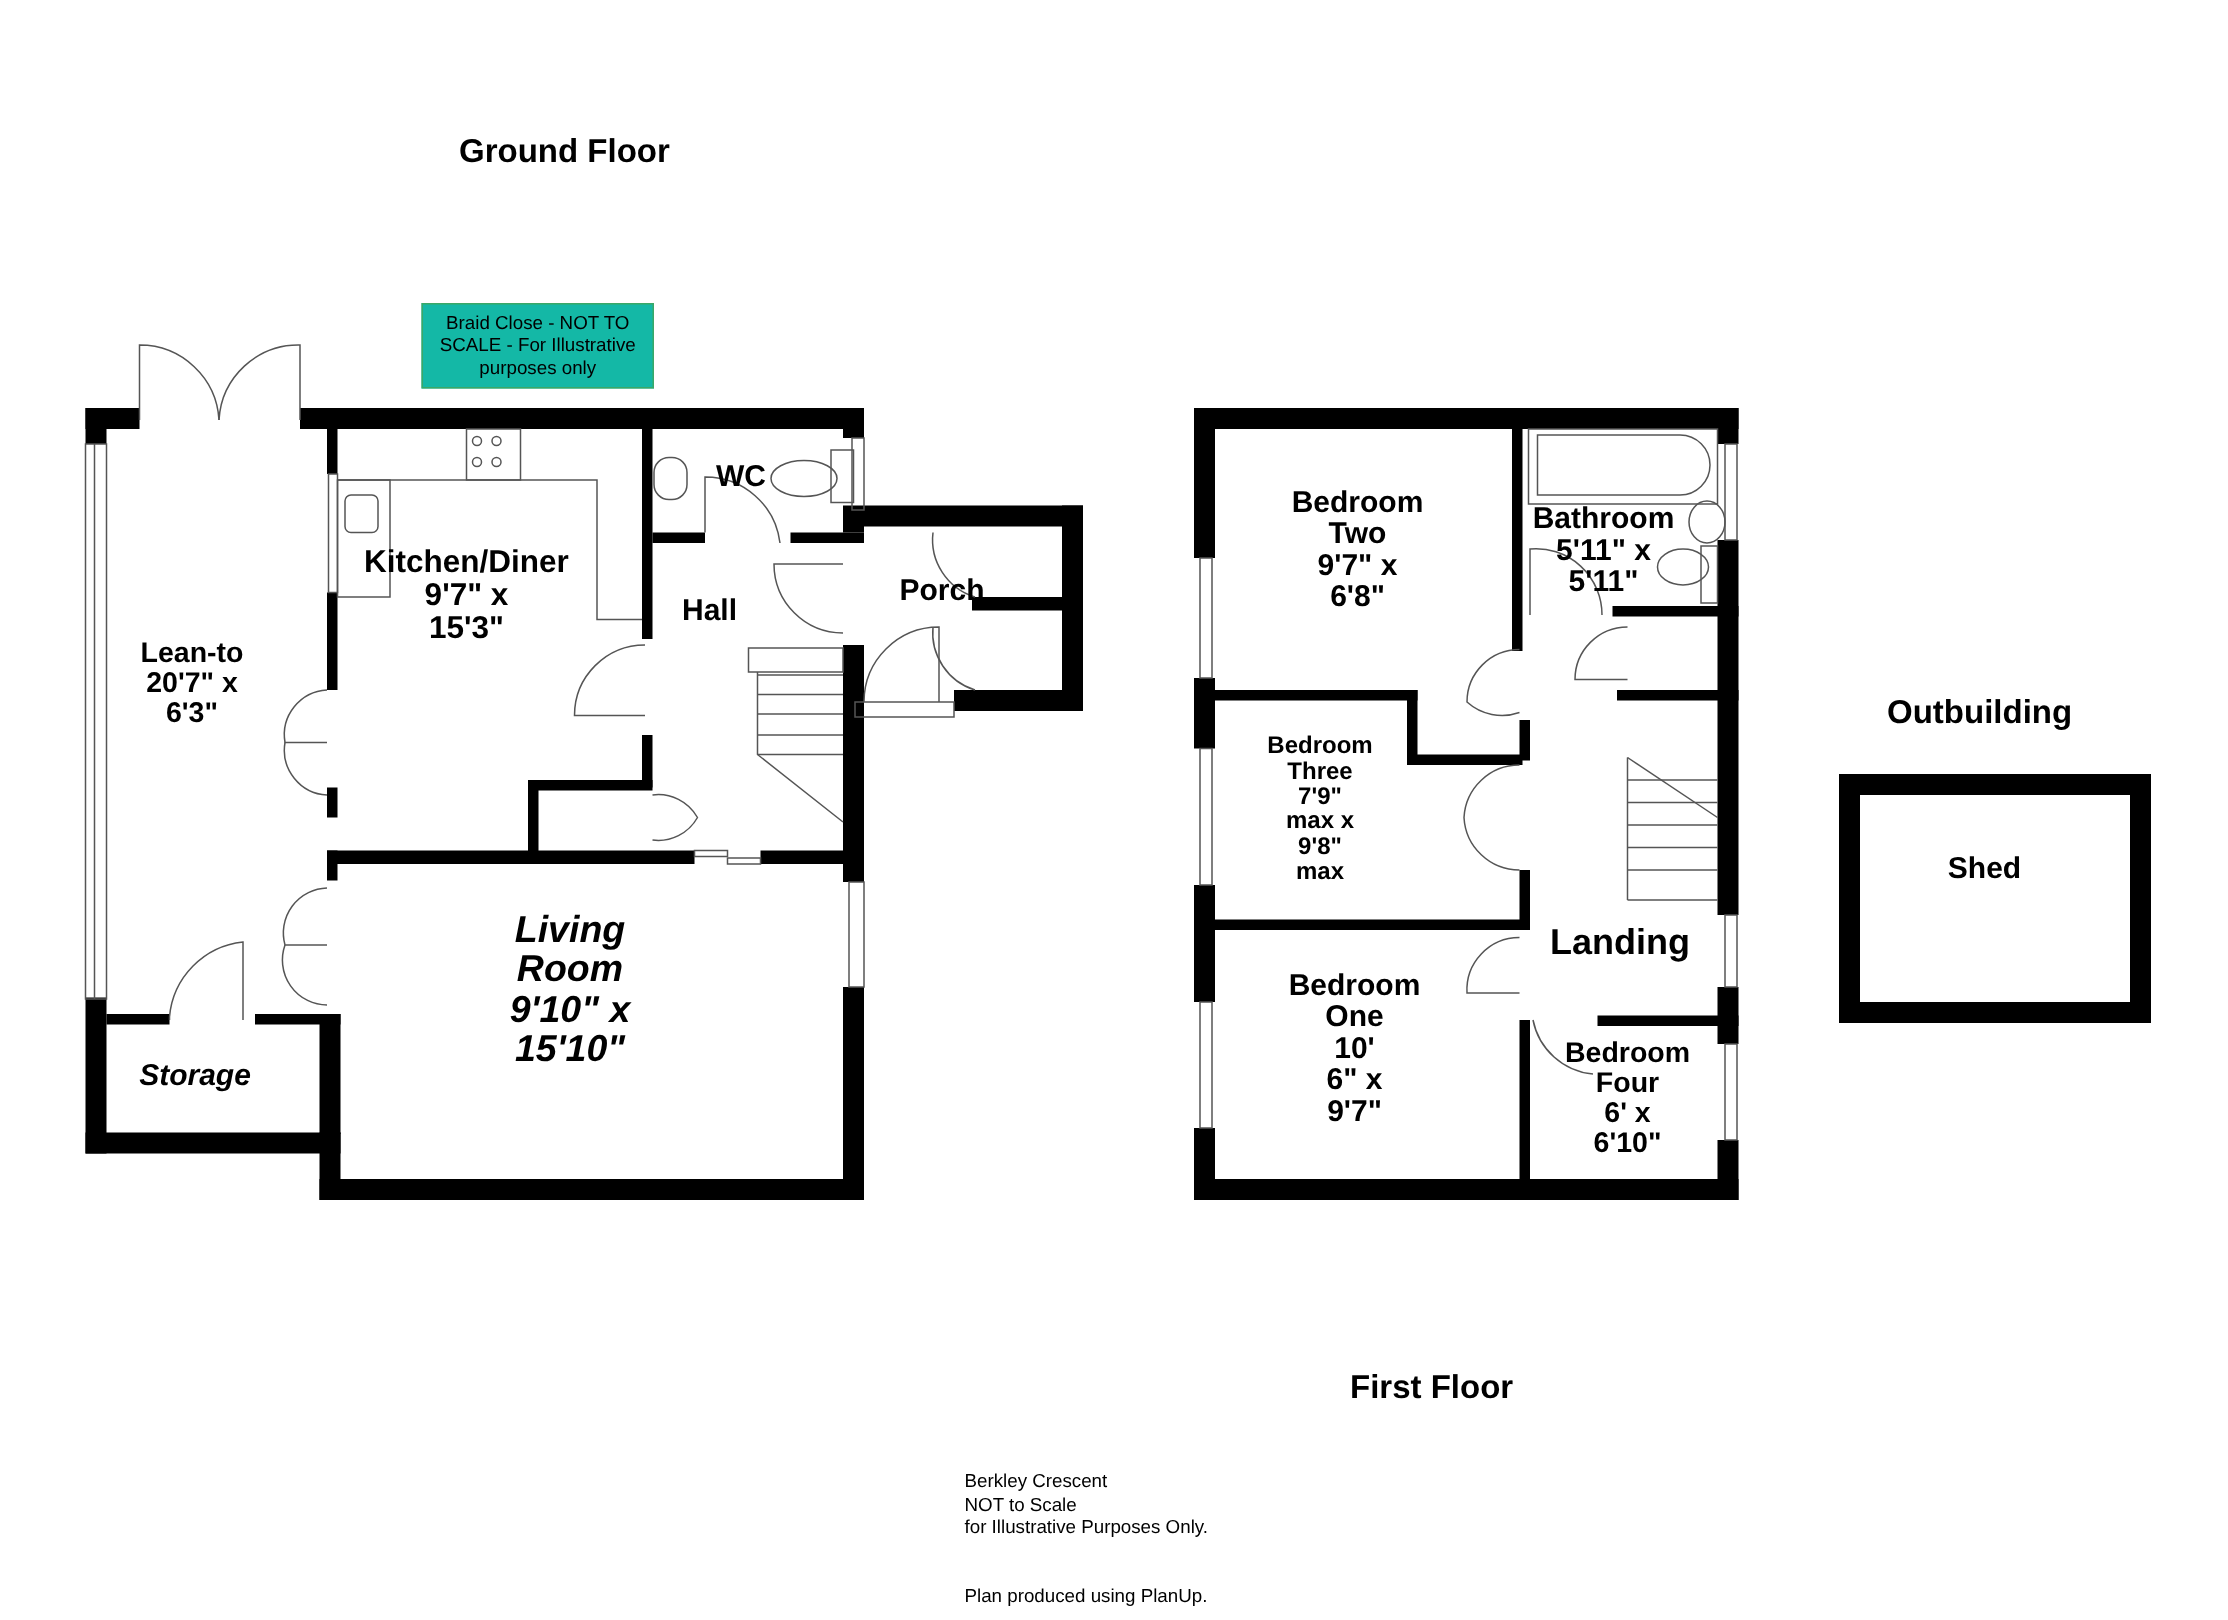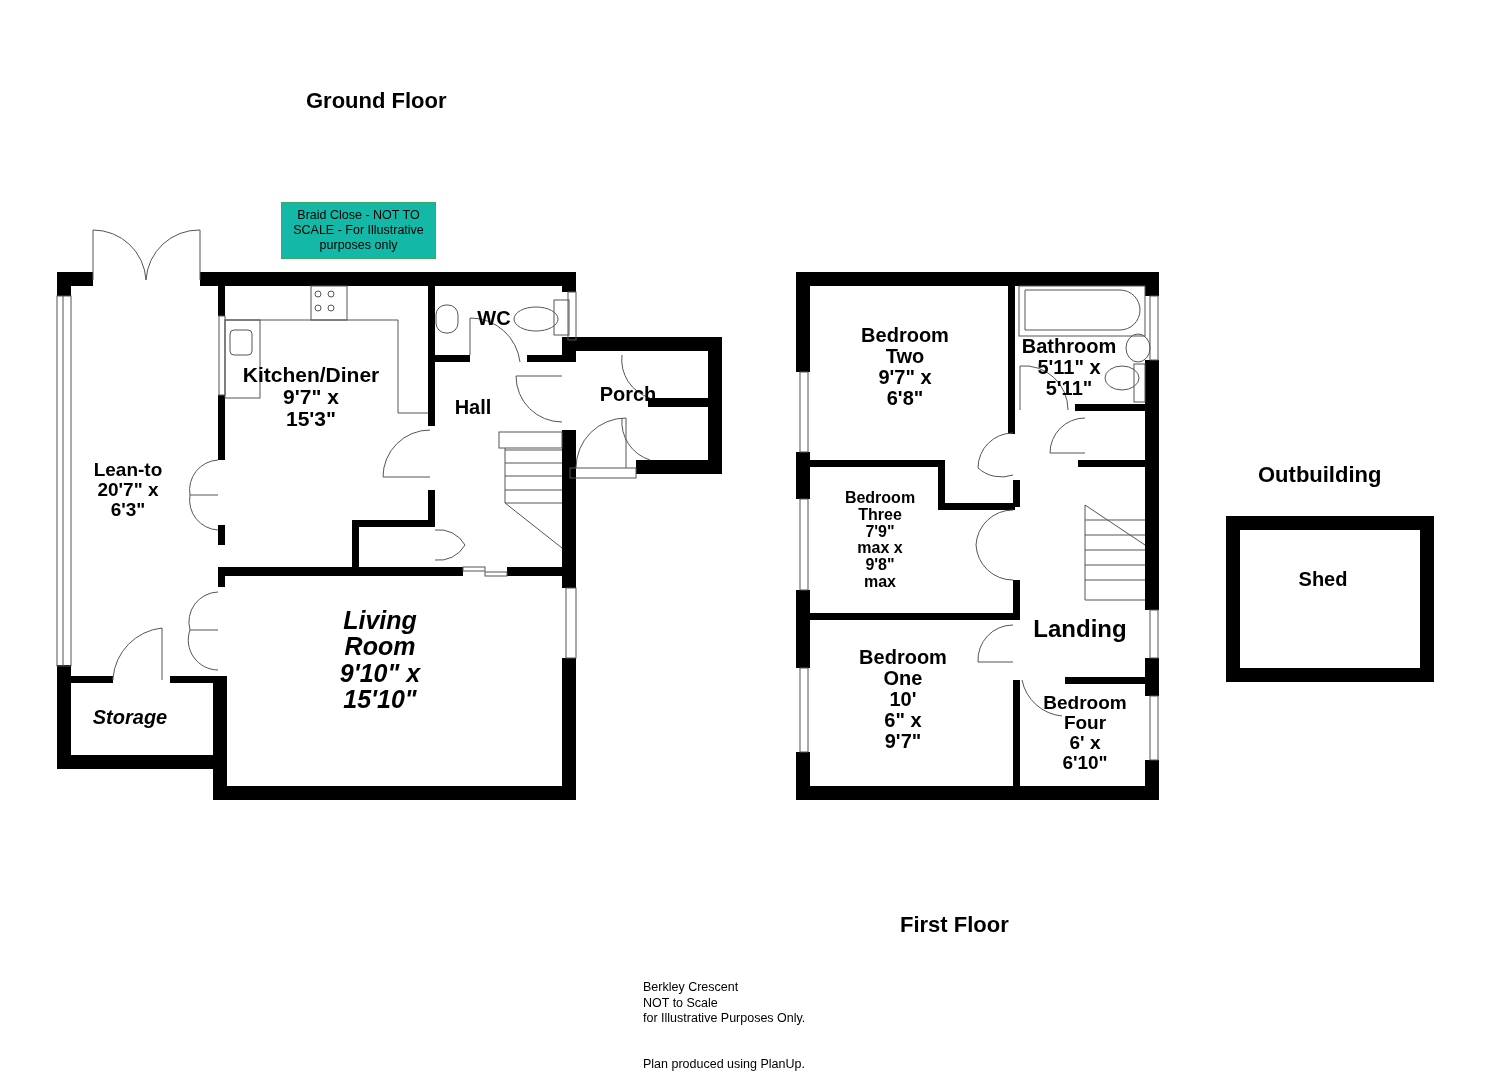--- a/index.html
+++ b/index.html
@@ -190,21 +190,21 @@
 </svg>
 
 <div class="floor-title" style="left:306px;top:88px;">Ground Floor</div>
 <div class="floor-title" style="left:900px;top:912px;">First Floor</div>
 <div class="floor-title" style="left:1258px;top:462px;">Outbuilding</div>
 
 <div class="green-box">Braid Close - NOT TO
 SCALE - For Illustrative
 purposes only</div>
 
-<div class="room-label" style="left:78px;top:460px;width:100px;font-size:19px;">Lean-to
+<div class="room-label" style="left:78px;top:426px;width:100px;font-size:19px;">Lean-to
 20'7" x
 6'3"</div>
 <div class="room-label" style="left:236px;top:364px;width:150px;font-size:21px;">Kitchen/Diner
 9'7" x
 15'3"</div>
 <div class="room-label" style="left:472px;top:308px;width:44px;font-size:20px;">WC</div>
 <div class="room-label" style="left:450px;top:397px;width:46px;font-size:20px;">Hall</div>
 <div class="room-label" style="left:565px;top:384px;width:70px;font-size:20px;margin-left:28px;">Porch</div>
 <div class="room-label" style="left:320px;top:607px;width:120px;font-size:25px;font-style:italic;">Living
 Room

